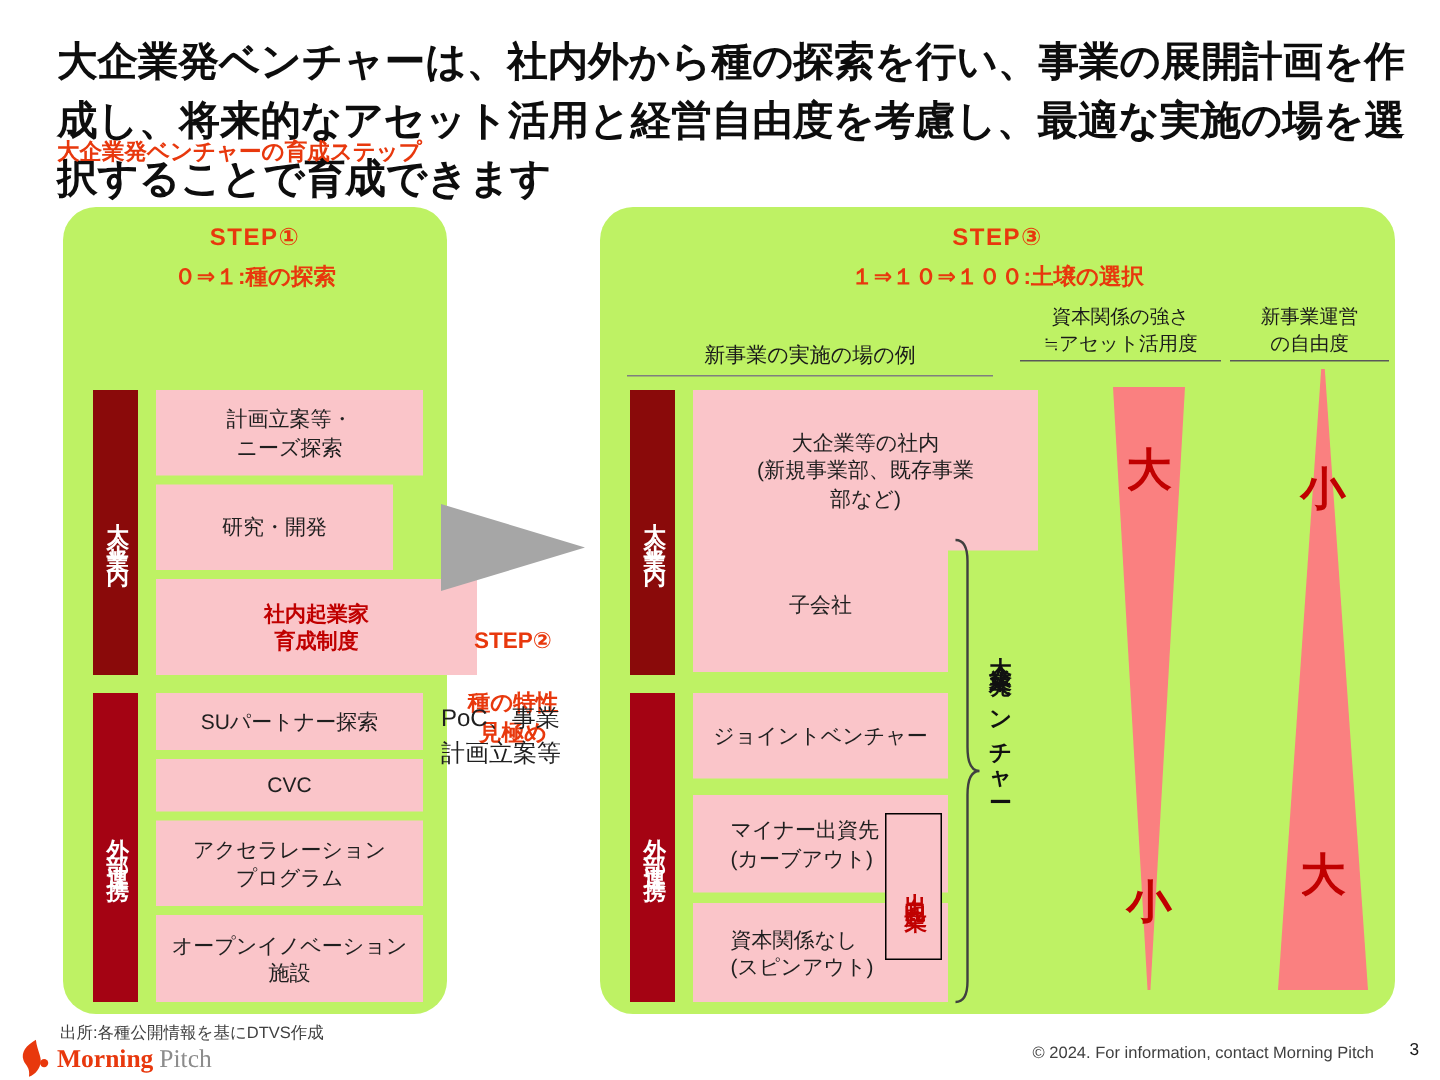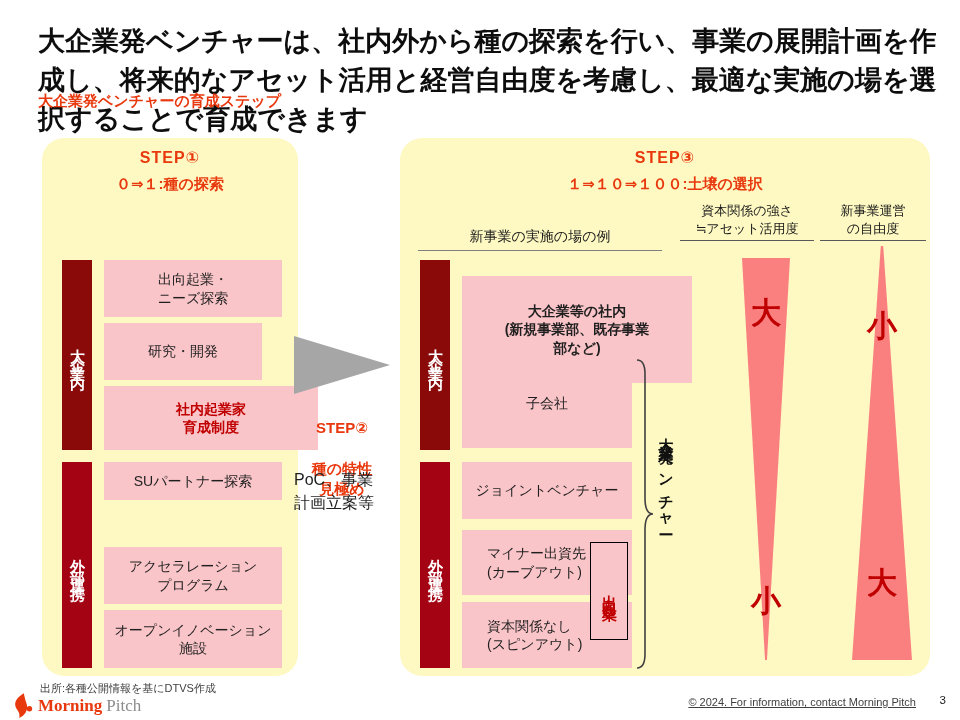--- a/index.html
+++ b/index.html
@@ -1,21 +1,21 @@
 <!DOCTYPE html>
 <html lang="ja"><head>
 <meta charset="utf-8">
 <style>
   html,body{margin:0;padding:0;background:#fff;}
   .slide{position:relative;width:960px;height:720px;background:#ffffff;overflow:hidden;
          font-family:"Liberation Sans","DejaVu Sans",sans-serif;}
   .abs{position:absolute;}
   .title{left:38px;top:22px;width:900px;font-size:27px;font-weight:bold;color:#0d0d0d;line-height:1.45;}
   .subtitle{left:38px;top:92px;width:500px;font-size:15px;font-weight:bold;color:#e8380d;}
-  .panel{background:#fef9c3;border-radius:22px;}
+  .panel{background:#bef264;border-radius:22px;}
   .panel-left{left:42px;top:138px;width:256px;height:538px;}
   .panel-right{left:400px;top:138px;width:530px;height:538px;}
   .step-label{width:100%;text-align:center;font-size:16px;font-weight:bold;color:#e8380d;letter-spacing:1px;}
   .step-sub{width:100%;text-align:center;font-size:15px;font-weight:bold;color:#e8380d;}
   .col-header{font-size:14px;color:#1a1a1a;text-align:center;border-bottom:1.5px solid #7f7f7f;padding-bottom:4px;}
   .axis-header{font-size:13px;color:#1a1a1a;text-align:center;white-space:pre-line;line-height:1.35;
                border-bottom:1.5px solid #595959;padding-bottom:3px;}
   .bar{display:flex;align-items:center;justify-content:center;}
   .bar-dark{background:#8a0a0a;}
   .bar-bright{background:#a40313;}
@@ -31,77 +31,78 @@
   .secondment .stext{writing-mode:vertical-rl;color:#c00000;font-weight:bold;font-size:15px;letter-spacing:4px;}
   .brace-label{writing-mode:vertical-rl;font-size:15px;font-weight:bold;color:#111;letter-spacing:4px;}
   .tri{background:#fa8080;}
   .tri-narrow{clip-path:polygon(0 0,100% 0,52% 100%,48% 100%);}
   .tri-widen{clip-path:polygon(48% 0,52% 0,100% 100%,0 100%);}
   .tri-label{font-size:30px;font-weight:bold;color:#c00000;text-align:center;}
   .source{font-size:11px;color:#404040;}
   .logo{display:flex;align-items:center;gap:4px;font-family:"Liberation Serif","DejaVu Serif",serif;font-size:17px;}
   .logo .w1{color:#e8380d;font-weight:bold;}
   .logo .w2{color:#8c8c8c;}
-  .copyright{font-size:11px;color:#3f3f3f;text-decoration:underline;}
+  .copyright{font-size:11px;color:#3f3f3f;}
   .pageno{font-size:11.5px;color:#1a1a1a;}
 </style>
 </head>
 <body>
 
 <div class="slide">
 
   <div class="abs title">大企業発ベンチャーは、社内外から種の探索を行い、事業の展開計画を作成し、将来的なアセット活用と経営自由度を考慮し、最適な実施の場を選択することで育成できます</div>
   <div class="abs subtitle">大企業発ベンチャーの育成ステップ</div>
 
   <section class="abs panel panel-left">
     <div class="abs step-label" style="top:10px;">STEP①</div>
     <div class="abs step-sub" style="top:37px;">０⇒１:種の探索</div>
 
     <div class="abs bar bar-dark" style="left:20px;top:122px;width:30px;height:190px;">
       <span class="vtext">大企業内</span>
     </div>
-    <div class="abs pbox" style="left:62px;top:122px;width:178px;height:57px;">出向起業・
+    <div class="abs pbox" style="left:62px;top:122px;width:178px;height:57px;">計画立案等・
 ニーズ探索</div>
     <div class="abs pbox" style="left:62px;top:185px;width:158px;height:57px;">研究・開発</div>
     <div class="abs pbox red" style="left:62px;top:248px;width:214px;height:64px;">社内起業家
 育成制度</div>
 
     <div class="abs bar bar-bright" style="left:20px;top:324px;width:30px;height:206px;">
       <span class="vtext">外部連携</span>
     </div>
     <div class="abs pbox" style="left:62px;top:324px;width:178px;height:38px;">SUパートナー探索</div>
+    <div class="abs pbox" style="left:62px;top:368px;width:178px;height:35px;">CVC</div>
     <div class="abs pbox" style="left:62px;top:409px;width:178px;height:57px;">アクセラレーション
 プログラム</div>
     <div class="abs pbox" style="left:62px;top:472px;width:178px;height:58px;">オープンイノベーション
 施設</div>
   </section>
 
   <div class="abs arrow" style="left:294px;top:336px;width:96px;height:58px;"></div>
   <div class="abs step2-block" style="left:286px;top:398px;width:112px;">
     <div>STEP②</div>
     <div>種の特性
 見極め</div>
   </div>
   <div class="abs step2-desc" style="left:294px;top:468px;width:104px;">PoC、事業
 計画立案等</div>
 
   <section class="abs panel panel-right">
     <div class="abs step-label" style="top:10px;">STEP③</div>
     <div class="abs step-sub" style="top:37px;">１⇒１０⇒１００:土壌の選択</div>
     <div class="abs col-header" style="left:18px;top:90px;width:244px;">新事業の実施の場の例</div>
 
-    <div class="abs axis-header" style="left:280px;top:64px;width:134px;">資本関係の強さ
+    <div class="abs axis-header" style="left:280px;top:64px;width:134px;font-family:Liberation Serif, serif;">資本関係の強さ
 ≒アセット活用度</div>
     <div class="abs axis-header" style="left:420px;top:64px;width:106px;">新事業運営
 の自由度</div>
 
     <div class="abs bar bar-dark" style="left:20px;top:122px;width:30px;height:190px;">
       <span class="vtext">大企業内</span>
     </div>
-    <div class="abs pbox" style="left:62px;top:138px;width:230px;height:107px;font-weight:bold;">大企業等の社内
+    <div class="abs pbox" style="left:62px;top:122px;width:230px;height:107px;">大企業等の社内
 (新規事業部、既存事業
 部など)</div>
     <div class="abs pbox" style="left:62px;top:220px;width:170px;height:90px;">子会社</div>
 
     <div class="abs bar bar-bright" style="left:20px;top:324px;width:30px;height:206px;">
       <span class="vtext">外部連携</span>
     </div>
     <div class="abs pbox" style="left:62px;top:324px;width:170px;height:57px;">ジョイントベンチャー</div>
     <div class="abs pbox leftalign" style="left:62px;top:392px;width:170px;height:65px;">マイナー出資先
 (カーブアウト)</div>

